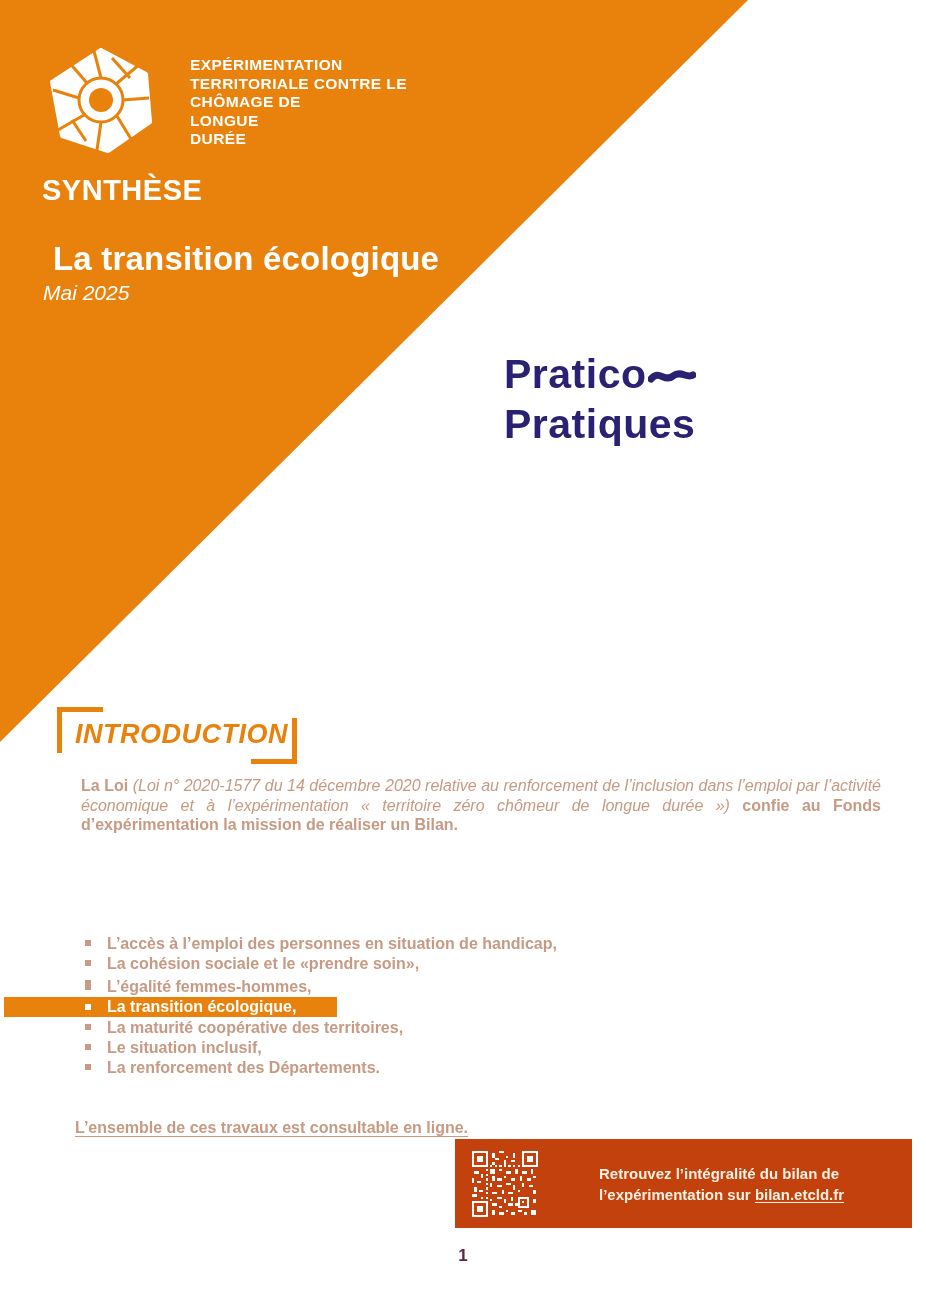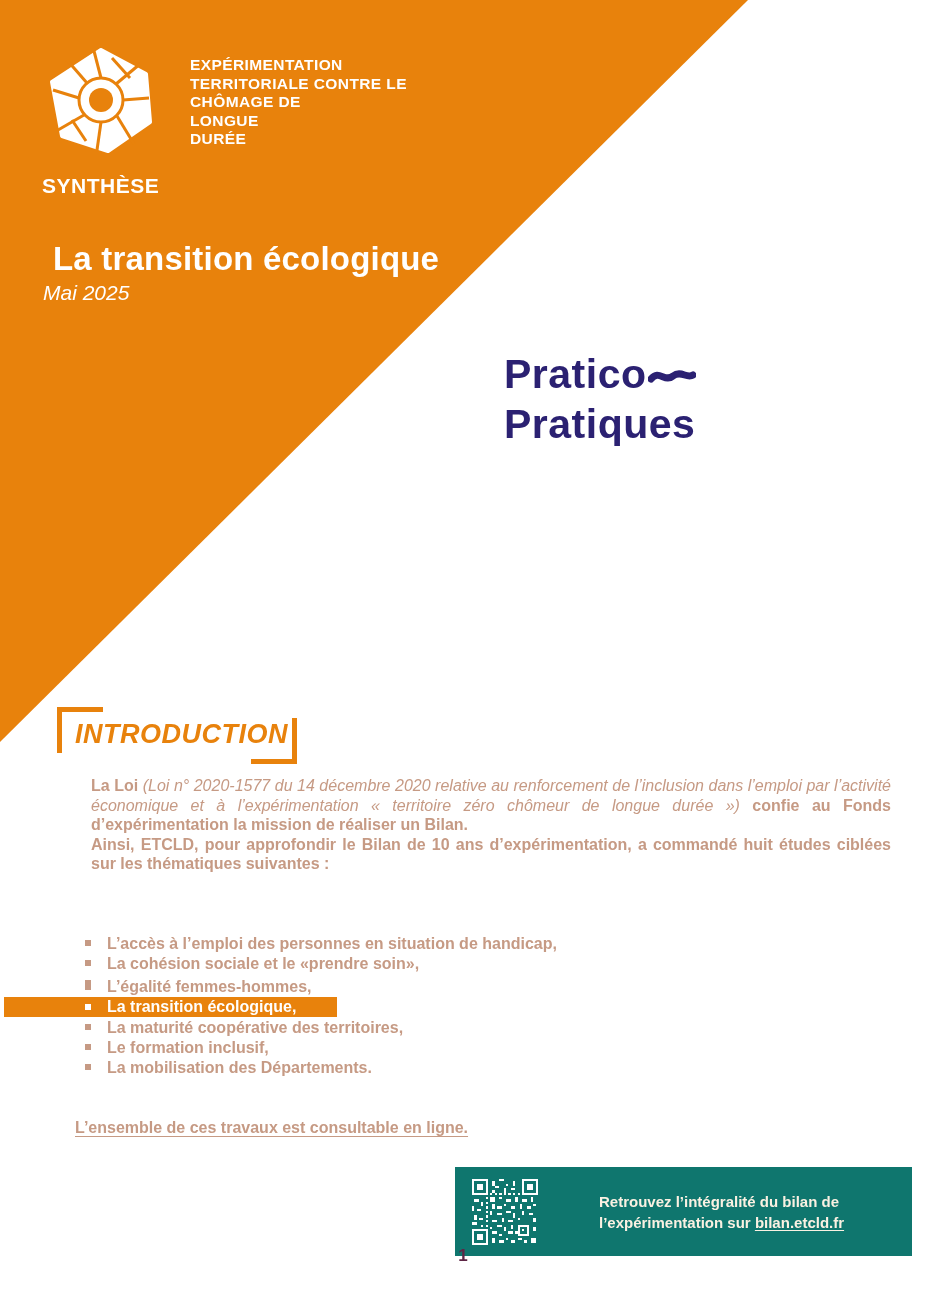--- a/index.html
+++ b/index.html
@@ -8,63 +8,63 @@
   .page { position:relative; width:926px; height:1310px; background:#ffffff; }
 
   
   .header-tri { position:absolute; left:0; top:0; width:926px; height:760px;
                 background:#E8820C; clip-path:polygon(0 0, 748px 0, 0 742px); }
   .logo { position:absolute; left:50px; top:48px; }
   .org-name { position:absolute; left:158px; top:56px; color:#fff; font-weight:bold;
               font-size:15.5px; line-height:18.6px; letter-spacing:.4px;
               white-space:pre-line; text-transform:uppercase;margin-left:32px; }
   .doc-type { position:absolute; left:42px; top:174px; color:#fff; font-weight:bold;
-              font-size:21px; letter-spacing:.5px; }
+              font-size:29px; letter-spacing:.5px; }
   .doc-title { position:absolute; left:42px; top:240px; color:#fff; font-weight:bold;
                font-size:33px; letter-spacing:.2px;margin-left:11px; }
   .doc-date { position:absolute; left:43px; top:281px; color:#fff; font-style:italic;
               font-size:21px; }
 
   
   .brand { position:absolute; left:504px; top:349px; color:#2B2172; font-weight:bold;
            font-size:41px; line-height:50px; letter-spacing:.5px; }
   .brand .row { display:flex; align-items:center; gap:1px; }
   .brand svg { margin-top:6px; }
 
   
   .intro-head-wrap { position:absolute; left:57px; top:707px; }
   .bracket-tl { position:absolute; left:0; top:0; width:46px; height:46px;
                 border-left:5px solid #E8820C; border-top:5px solid #E8820C; }
   .bracket-br { position:absolute; left:194px; top:11px; width:46px; height:46px;
                 border-right:5px solid #E8820C; border-bottom:5px solid #E8820C; }
   .intro-heading { position:absolute; left:18px; top:12px; color:#E8820C;
                    font-weight:800; font-size:27px; letter-spacing:.5px; white-space:nowrap;font-style:italic; }
 
-  .body-text { position:absolute; left:91px; top:776px; width:800px; color:#C69A84;
+  .body-text { position:absolute; left:81px; top:776px; width:800px; color:#C69A84;
                font-size:16px; line-height:19.6px; text-align:justify; font-weight:bold; }
   .body-text p { margin:0; }
   .body-text .it { font-weight:normal; font-style:italic; }
 
   
   .bullets { position:absolute; left:4px; top:933px; width:926px; list-style:none; }
   .bullets li { position:relative; padding:1.6px 0 1.6px 103px; color:#C69A84;
                 font-weight:bold; font-size:16px; line-height:17px; }
   .bullets li .bullet { position:absolute; left:81px; top:7px; width:6px; height:6px;
                         background:currentColor; display:inline-block; }
   .bullets li.highlight { color:#fff;
         background-image:linear-gradient(#E8820C,#E8820C);
         background-size:333px 100%; background-repeat:no-repeat; }
 
   .inline-link { position:absolute; left:75px; top:1119px; color:#C69A84;
                  font-weight:bold; font-size:16px; text-decoration:underline;
                  text-underline-offset:3px; cursor:pointer; }
 
   
-  .qr-box { position:absolute; left:455px; top:1167px; width:457px; height:89px;
-            background:#0f766e; display:flex; align-items:center; }
+  .qr-box { position:absolute; left:455px; top:1139px; width:457px; height:89px;
+            background:#c2410c; display:flex; align-items:center; }
   .qr-box svg { margin-left:17px; flex:0 0 auto; }
   .qr-text { margin-left:61px; color:#FAF1E2; font-weight:bold; font-size:15px;
              line-height:21px; width:250px; }
   .qr-text a { color:#FAF1E2; text-decoration:underline; text-underline-offset:2px; cursor:pointer; }
 
   .page-number { position:absolute; left:0; top:1246px; width:926px; text-align:center;
                  color:#5E2545; font-weight:bold; font-size:17px; }
 </style>
 </head>
 <body>
@@ -116,32 +116,31 @@
   </div>
 
   <div class="intro-head-wrap">
     <div class="bracket-tl"></div>
     <div class="bracket-br"></div>
     <div class="intro-heading">INTRODUCTION</div>
   </div>
 
   <div class="body-text">
     <p><span>La Loi </span><span class="it">(Loi n° 2020-1577 du 14 décembre 2020 relative au renforcement de l’inclusion dans l’emploi par l’activité économique et à l’expérimentation « territoire zéro chômeur de longue durée »)</span><span> confie au Fonds d’expérimentation la mission de réaliser un Bilan.</span></p>
-    <p>Ainsi, ETCLD, pour approfondir le Bilan de 10 ans d’expérimentation, a commandé huit études ciblées sur les thématiques suivantes :</p>
   </div>
 
   <ul class="bullets" id="bullet-list">
       <li><span class="bullet"></span><span>L’accès à l’emploi des personnes en situation de handicap,</span></li>
       <li><span class="bullet"></span><span>La cohésion sociale et le «prendre soin»,</span></li>
       <li><span class="bullet"></span></li>
       <li><span class="bullet"></span><span>L’égalité femmes-hommes,</span></li>
       <li class="highlight"><span class="bullet"></span><span>La transition écologique,</span></li>
       <li><span class="bullet"></span><span>La maturité coopérative des territoires,</span></li>
-      <li><span class="bullet"></span><span>Le formation inclusif,</span></li>
-      <li><span class="bullet"></span><span>La mobilisation des Départements.</span></li>
+      <li><span class="bullet"></span><span>Le situation inclusif,</span></li>
+      <li><span class="bullet"></span><span>La renforcement des Départements.</span></li>
     </ul>
 
   <a class="inline-link">L’ensemble de ces travaux est consultable en ligne.</a>
 
   <div class="qr-box">
     <svg width="66" height="66" viewBox="0 0 29 29" shape-rendering="crispEdges">
       <g fill="#ffffff">
 
         <rect x="0" y="0" width="7" height="1"></rect>
           <rect x="0" y="6" width="7" height="1"></rect>

